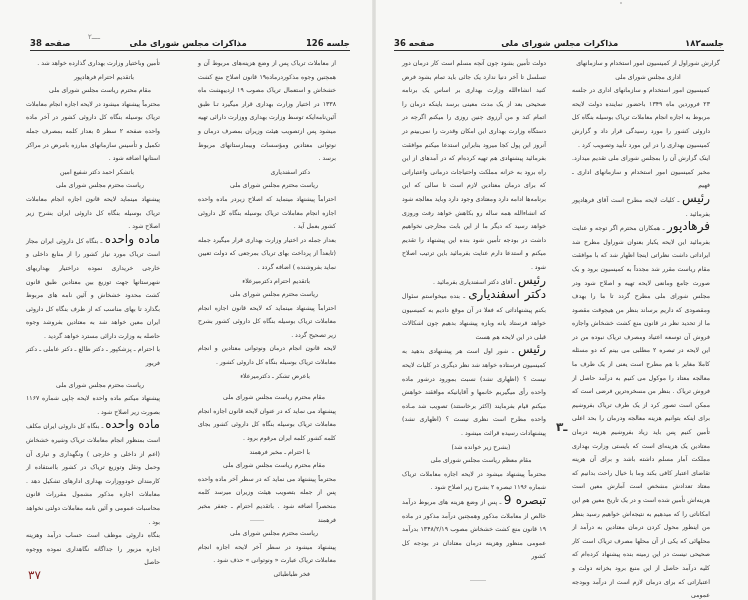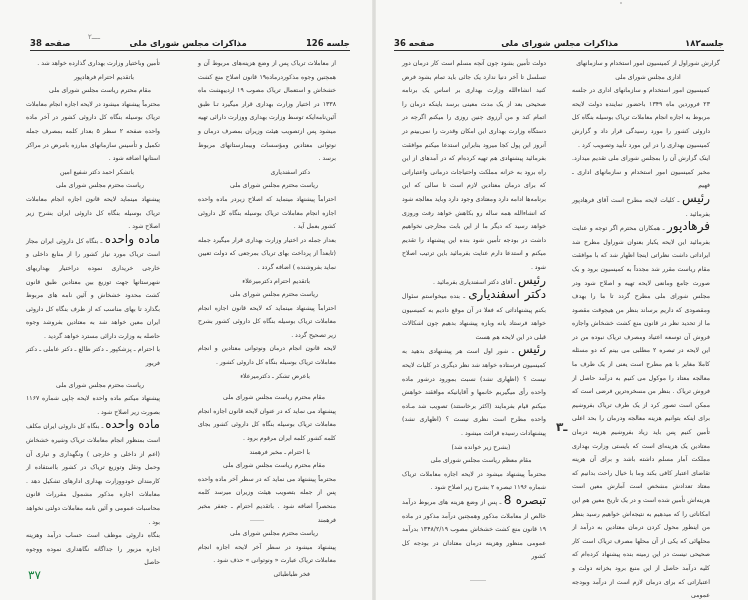--- a/index.html
+++ b/index.html
@@ -50,21 +50,21 @@
   .page.right .col.c2 { right: 24px; width: 152px; }
   .center { text-align: center; }
   .indent { padding-right: 14px; }
   .sig { padding-right: 40px; }
   .speaker { font-weight: normal; color: #1a1a1a; font-size: 12px; }
   .gap { height: 8px; }
   .hand-mark {
     position: absolute; font-size: 12px; color: #333; font-weight: bold;
   }
   .folio {
-    position: absolute; bottom: 18px; font-size: 12px; color: #15803d; text-align: center;
+    position: absolute; bottom: 18px; font-size: 12px; color: #7f1d1d; text-align: center;
   }
   .speck { position: absolute; background: #999; opacity: .5; }
 </style>
 </head>
 <body>
 
 <div class="page left">
   <div class="top-mark">۲ــــ</div>
   <div class="running-head">
     <span>جلسه 126</span>
@@ -129,20 +129,20 @@
       <p class="indent"><span class="speaker">فرهادپور</span><span> ـ همکاران محترم اگر توجه و عنایت بفرمائید این لایحه یکبار بعنوان شوراول مطرح شد ایراداتی داشت نظراتی اینجا اظهار شد که با موافقت مقام ریاست مقرر شد مجدداً به کمیسیون برود و یک صورت جامع ومانعی لایحه تهیه و اصلاح شود ودر مجلس شورای ملی مطرح گردد تا ما را بهدف ومقصودی که داریم برساند بنظر من هیچوقت مقصود ما از تحدید نظر در قانون منع کشت خشخاش واجازه فروش آن توسعه اعتیاد ومصرف تریاک نبوده من در این لایحه در تبصره ۲ مطلبی می بینم که دو مسئله کاملا مغایر با هم مطرح است یعنی از یک طرف ما معالجه معتاد را موکول می کنیم به درآمد حاصل از فروش تریاک . بنظر من مسخره‌ترین فرضی است که ممکن است تصور کرد از یک طرف تریاک بفروشیم برای اینکه بتوانیم هزینه معالجه ودرمان را بحد اعلی تأمین کنیم پس باید زیاد بفروشیم هزینه درمان معتادین یک هزینه‌ای است که بایستی وزارت بهداری مملکت آمار مسلم داشته باشد و برای آن هزینه تقاضای اعتبار کافی بکند وما با خیال راحت بدانیم که معتاد تعدادش مشخص است آمارش معین است هزینه‌اش تأمین شده است و در یک تاریخ معین هم این امکاناتی را که میدهیم به نتیجه‌اش خواهیم رسید بنظر من اینطور محول کردن درمان معتادین به درآمد از محلهائی که یکی از آن محلها مصرف تریاک است کار صحیحی نیست در این زمینه بنده پیشنهاد کرده‌ام که کلیه درآمد حاصل از این منبع برود بخزانه دولت و اعتباراتی که برای درمان لازم است از درآمد وبودجه عمومی</span></p>
     </div>
   <div class="col c1">
       <p class="indent"><span>دولت تأمین بشود چون آنچه مسلم است کار درمان دور تسلسل تا آخر دنیا ندارد یک جائی باید تمام بشود فرض کنید انشاءالله وزارت بهداری بر اساس یک برنامه صحیحی بعد از یک مدت معینی برسد باینکه درمان را اتمام کند و من آرزوی چنین روزی را میکنم اگرچه در دستگاه وزارت بهداری این امکان وقدرت را نمی‌بینم در آنروز این پول کجا میرود بنابراین استدعا میکنم موافقت بفرمائید پیشنهادی هم تهیه کرده‌ام که در آمدهای از این راه برود به خزانه مملکت واحتیاجات درمانی واعتباراتی که برای درمان معتادین لازم است تا سالی که این برنامه‌ها ادامه دارد ومعتادی وجود دارد وباید معالجه شود که انشاءالله همه ساله رو بکاهش خواهد رفت وروزی خواهد رسید که دیگر ما از این بابت محارجی نخواهیم داشت در بودجه تأمین شود بنده این پیشنهاد را تقدیم میکنم و استدعا دارم عنایت بفرمائید باین ترتیب اصلاح شود .</span></p>
       <p class="indent"><span class="speaker">رئیس</span><span> ـ آقای دکتر اسفندیاری بفرمائید .</span></p>
       <p class="indent"><span class="speaker">دکتر اسفندیاری</span><span> ـ بنده میخواستم سئوال بکنم پیشنهاداتی که فعلا در آن موقع دادیم به کمیسیون خواهد فرستاد یانه وبازه پیشنهاد بدهیم چون اشکالات قبلی در این لایحه هم هست</span></p>
       <p class="indent"><span class="speaker">رئیس</span><span> ـ شور اول است هر پیشنهادی بدهید به کمیسیون فرستاده خواهد شد نظر دیگری در کلیات لایحه نیست ؟ (اظهاری نشد) نسبت بمورود درشور ماده واحده رأی میگیریم خانمها و آقایانیکه موافقند خواهش میکنم قیام بفرمایند (اکثر برخاستند) تصویب شد مـاده واحده مطرح است نظری نیست ؟ (اظهاری نشد) پیشنهادات رسیده قرائت میشود .</span></p>
       <p class="center"><span>(بشرح زیر خوانده شد)</span></p>
       <p class="center"><span>مقام معظم ریاست مجلس شورای ملی</span></p>
       <p class="indent"><span>محترماً پیشنهاد میشود در لایحه اجازه معاملات تریاک شماره ۱۱۹۶ تبصره ۲ بشرح زیر اصلاح شود .</span></p>
-      <p class="indent"><span class="speaker">تبصره 8</span><span> ـ پس از وضع هزینه های مربوط درآمد خالص از معاملات مذکور وهمچنین درآمد مذکور در ماده ۱۹ قانون منع کشت خشخاش مصوب ۱۳۴۸/۲/۱۹ بدرآمد عمومی منظور وهزینه درمان معتادان در بودجه کل کشور</span></p>
+      <p class="indent"><span class="speaker">تبصره 9</span><span> ـ پس از وضع هزینه های مربوط درآمد خالص از معاملات مذکور وهمچنین درآمد مذکور در ماده ۱۹ قانون منع کشت خشخاش مصوب ۱۳۴۸/۲/۱۹ بدرآمد عمومی منظور وهزینه درمان معتادان در بودجه کل کشور</span></p>
     </div>
   <div class="hand-mark" style="left:180px; top:420px;">۳ـ</div>
 </div>
 
 <div class="speck" style="left:620px;top:2px;width:2px;height:2px;"></div>
 <div class="speck" style="left:250px;top:520px;width:14px;height:1px;"></div>
 <div class="speck" style="left:470px;top:580px;width:16px;height:1px;"></div>
 
 </body></html>

